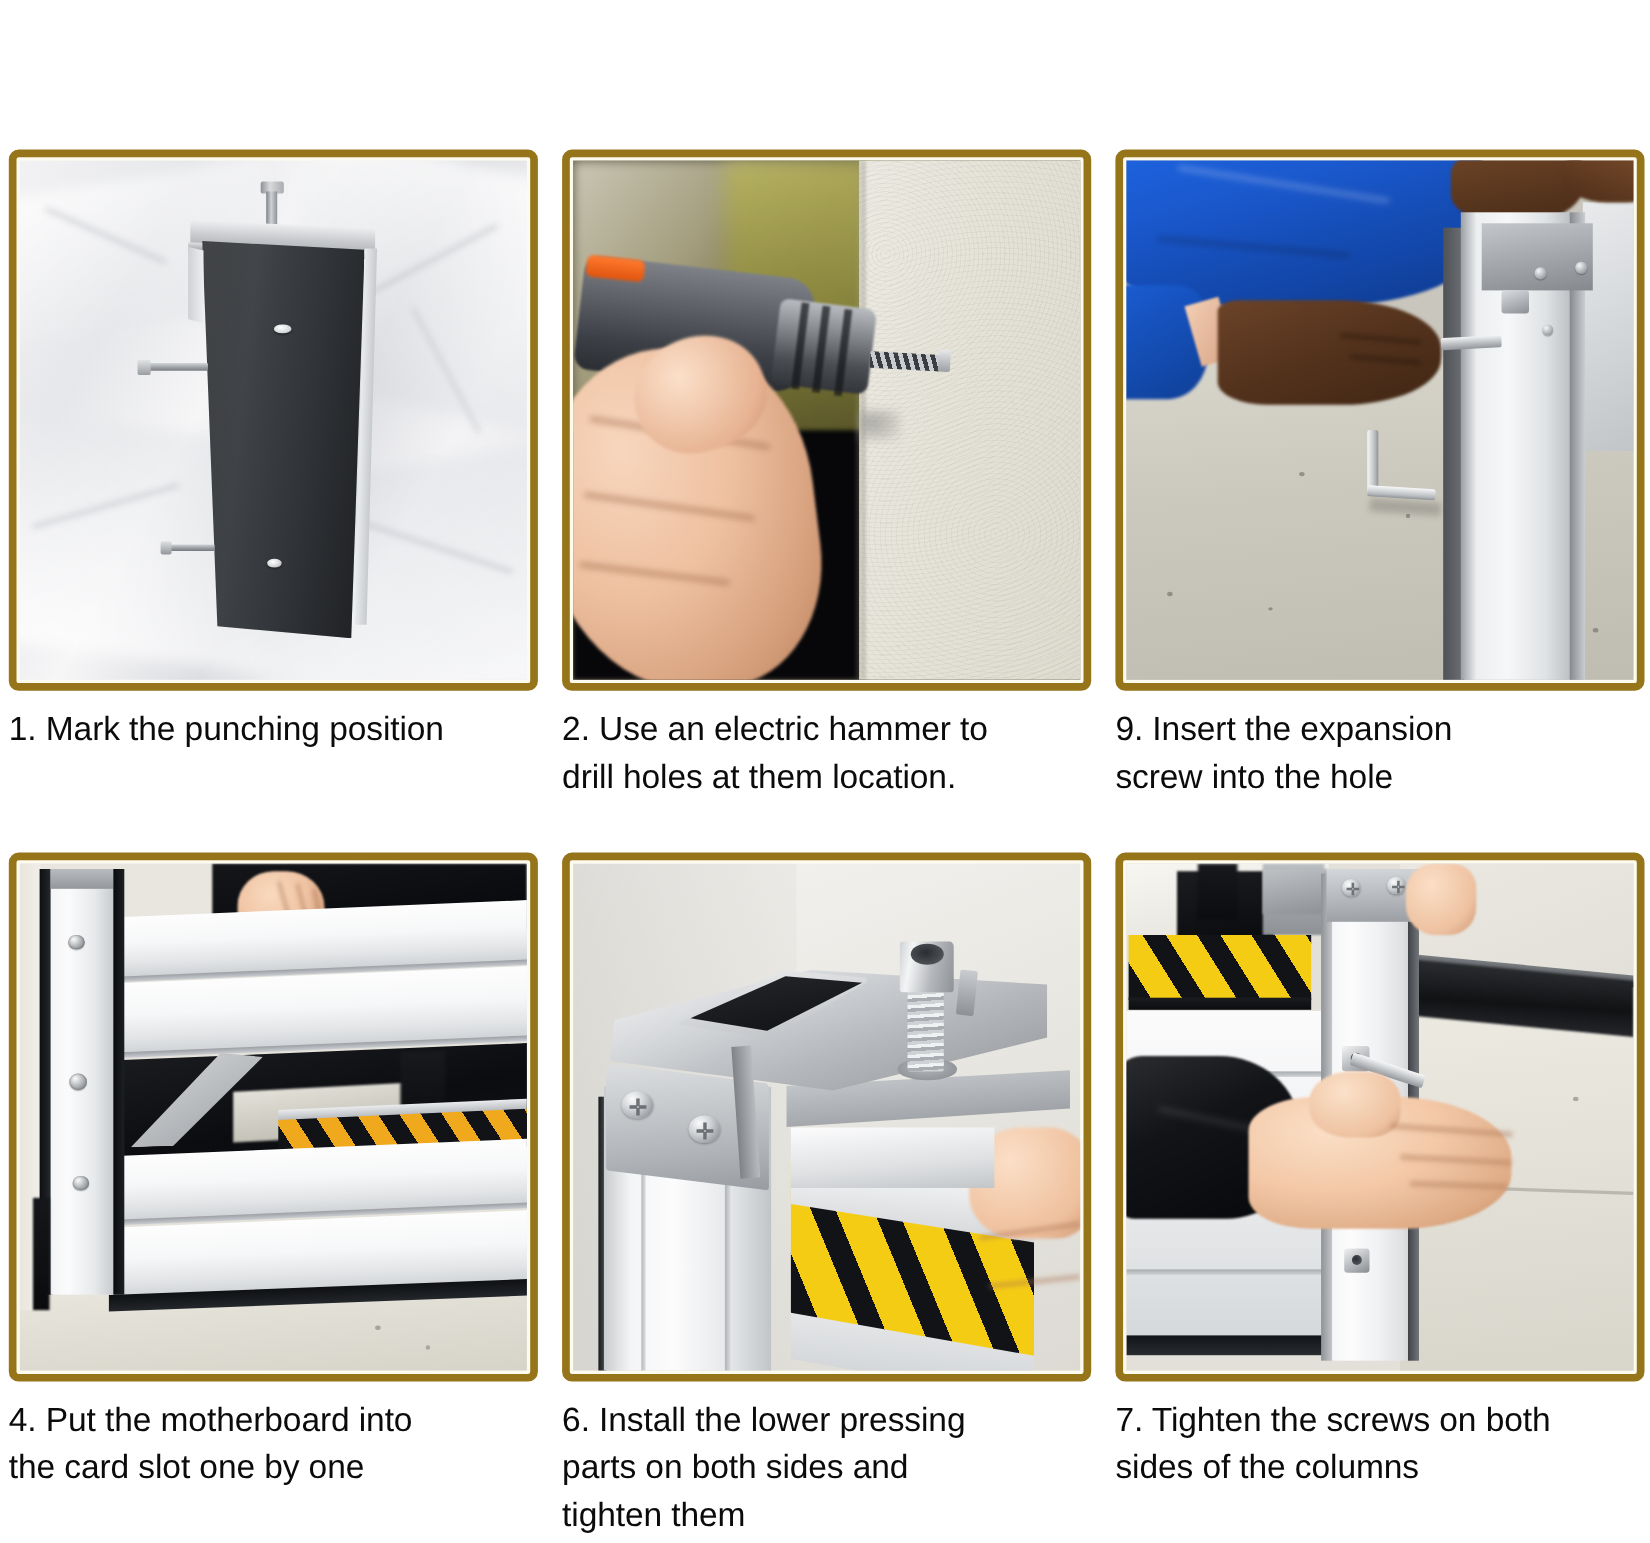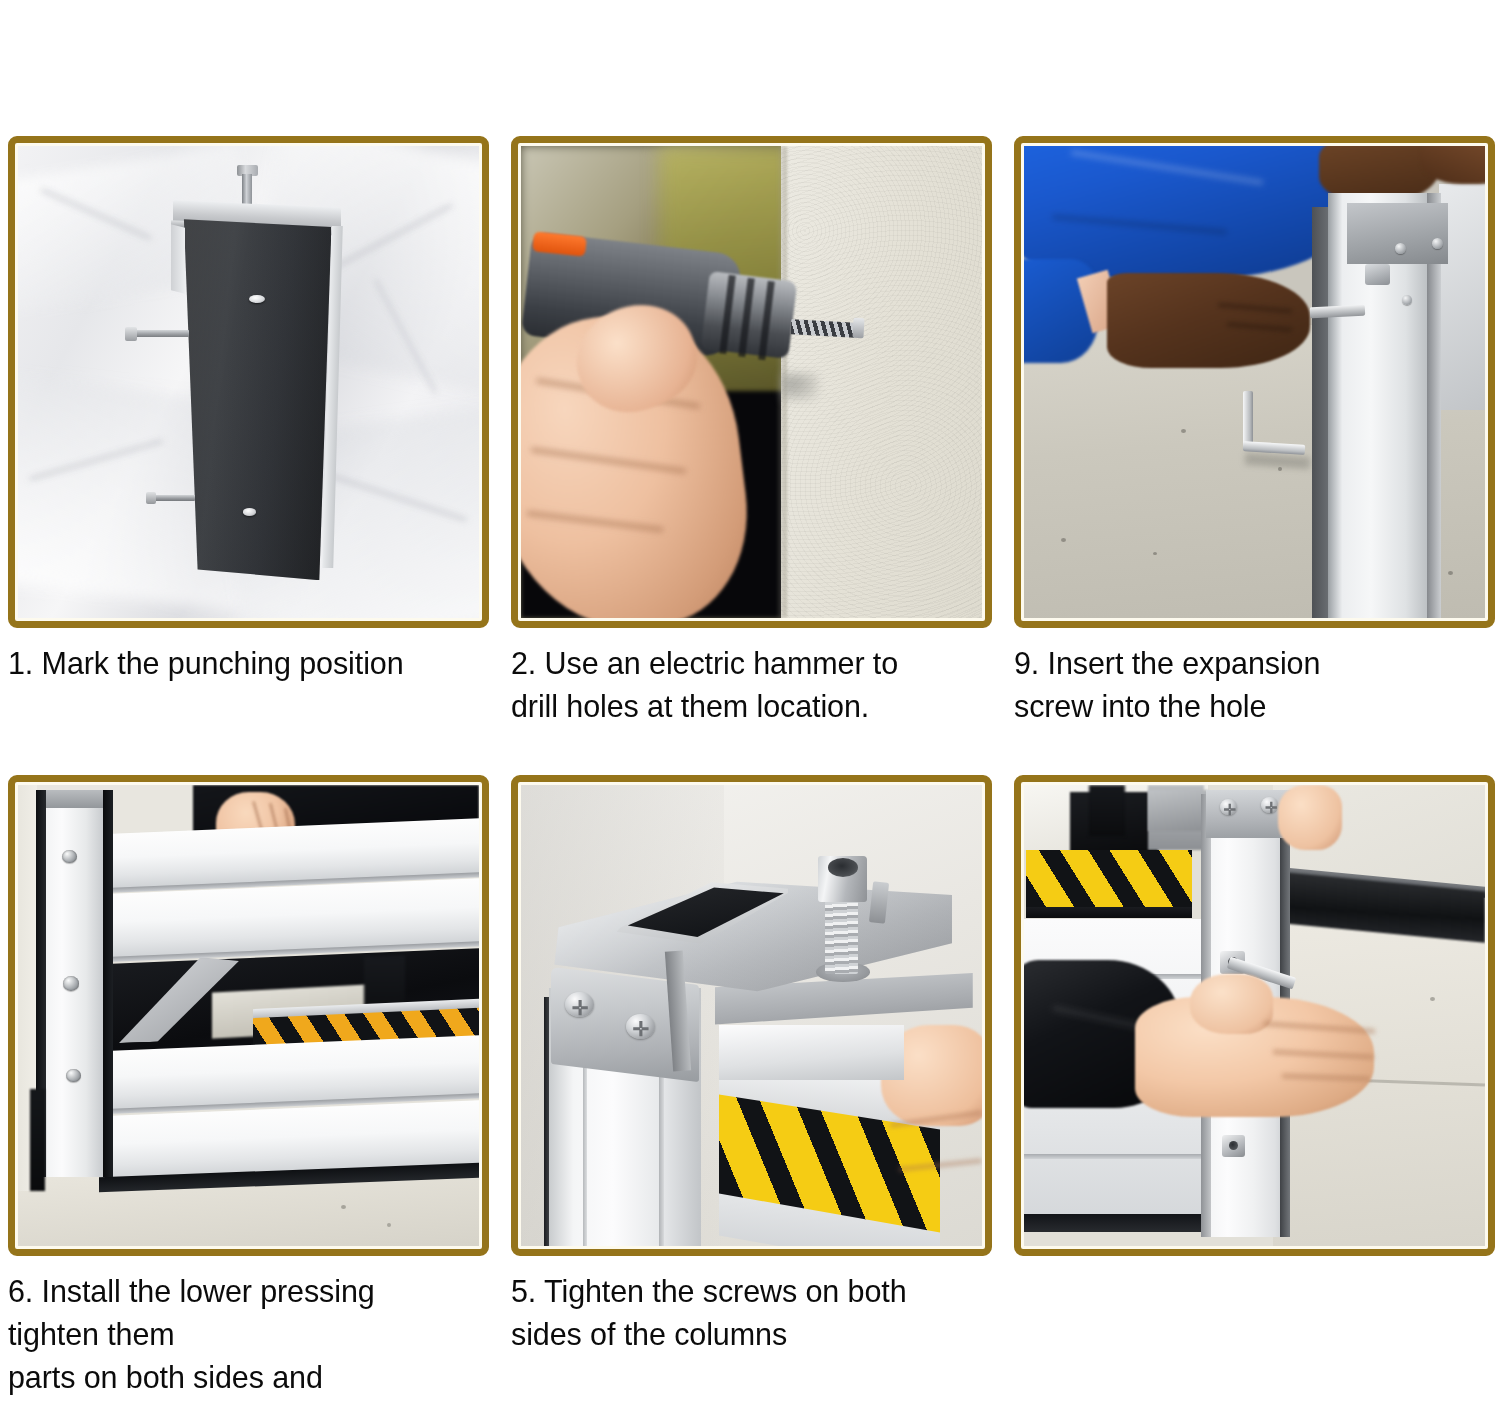--- a/index.html
+++ b/index.html
@@ -783,23 +783,27 @@
           <div class="p6-thumb"></div>
           <div class="p6-hfing1"></div>
           <div class="p6-hfing2"></div>
           <div class="p6-hfing3"></div>
           <div class="p6-hand-top"></div>
         </div>
       </div>
     </div>
 
     <div class="cell-cap">
+      <div class="caption">4. Put the motherboard into</div>
+      <div class="caption">the card slot one by one</div>
+    </div>
+    <div class="cell-cap">
       <div class="caption">6. Install the lower pressing</div>
+      <div class="caption">parts on both sides and</div>
       <div class="caption">tighten them</div>
-      <div class="caption">parts on both sides and</div>
     </div>
     <div class="cell-cap">
-      <div class="caption">5. Tighten the screws on both</div>
+      <div class="caption">7. Tighten the screws on both</div>
       <div class="caption">sides of the columns</div>
     </div>
 
   </div>
 </div>
 
 </body></html>

